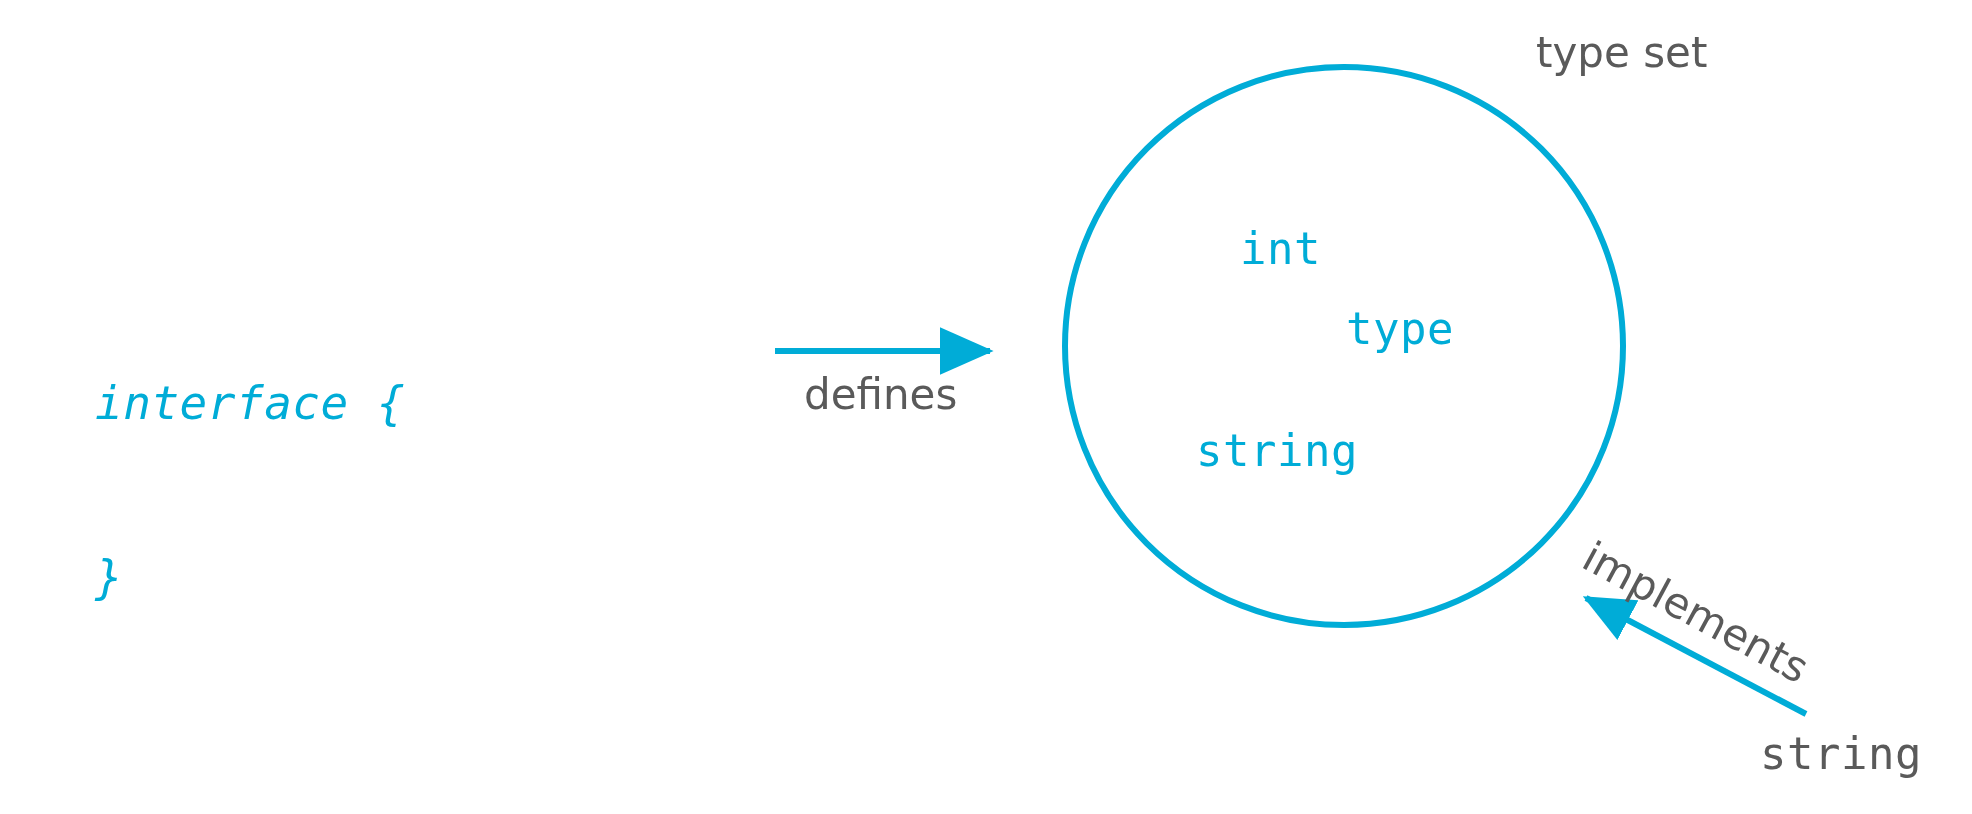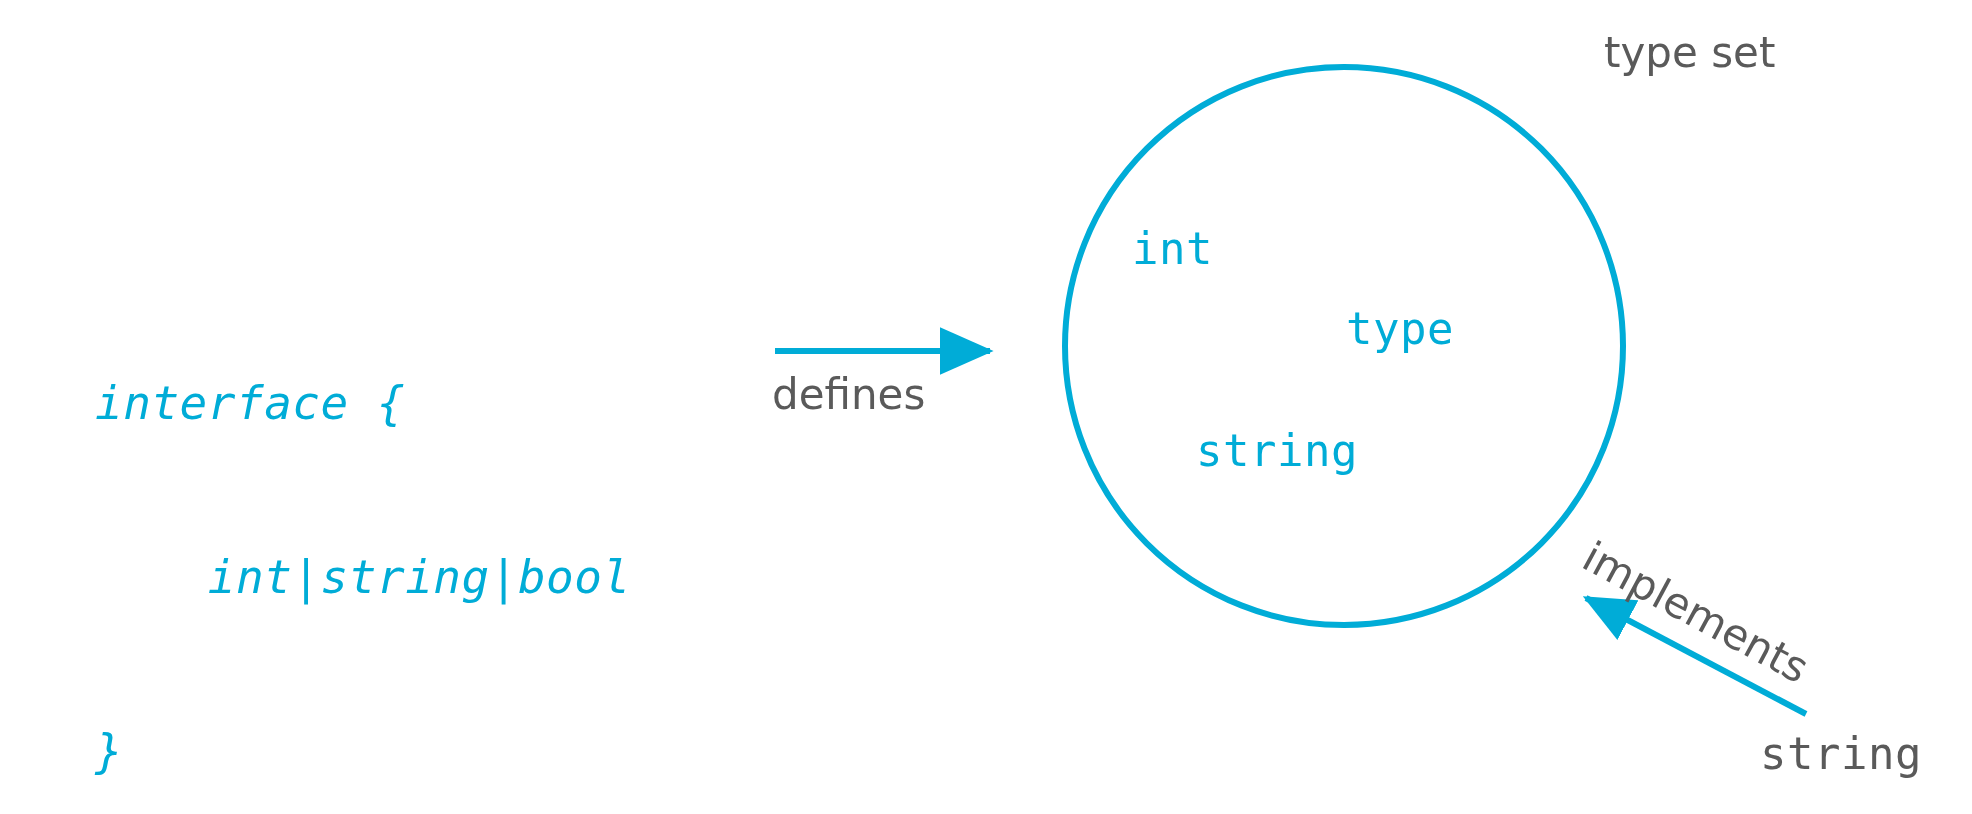--- a/index.html
+++ b/index.html
@@ -47,38 +47,38 @@
 
   
   .type-member {
     position: absolute;
     font-family: "DejaVu Sans Mono", monospace;
     font-size: 44px;
     color: #00ACD7;
     white-space: pre;
     letter-spacing: 0.5px;
   }
-  .type-int    { left: 1132px; top: 223px; }
+  .type-int    { left: 1240px; top: 223px; }
   .type-bool   { left: 1346px; top: 303px; }
   .type-string { left: 1196px; top: 425px; }
 
   
   .gray-label {
     position: absolute;
     color: #5A5A5A;
     white-space: pre;
   }
   .label-typeset {
-    left: 1604px;
+    left: 1536px;
     top: 28px;
     font-family: "DejaVu Sans", sans-serif;
     font-size: 42px;
   }
   .label-defines {
-    left: 772px;
+    left: 804px;
     top: 370px;
     font-family: "DejaVu Sans", sans-serif;
     font-size: 42px;
   }
   .label-implements {
     left: 1598px;
     top: 532px;
     font-family: "DejaVu Sans", sans-serif;
     font-size: 42px;
     transform: rotate(28.3deg);
@@ -109,21 +109,20 @@
 
     <circle cx="1344" cy="346" r="279" fill="none" stroke="#00ACD7" stroke-width="6"></circle>
 
     <line x1="775" y1="351" x2="990" y2="351" stroke="#00ACD7" stroke-width="6" marker-end="url(#arrowhead-right)"></line>
 
     <line x1="1806" y1="714" x2="1586" y2="598" stroke="#00ACD7" stroke-width="6" marker-end="url(#arrowhead-diag)"></line>
   </svg>
 
   <div class="code-block">
     <span class="code-line">interface {</span>
-    <span class="code-line">    int|string|bool</span>
     <span class="code-line">}</span>
   </div>
 
   <div class="type-member type-int">int</div>
   <div class="type-member type-bool">type</div>
   <div class="type-member type-string">string</div>
 
   <div class="gray-label label-typeset">type set</div>
   <div class="gray-label label-defines">defines</div>
   <div class="gray-label label-implements">implements</div>

